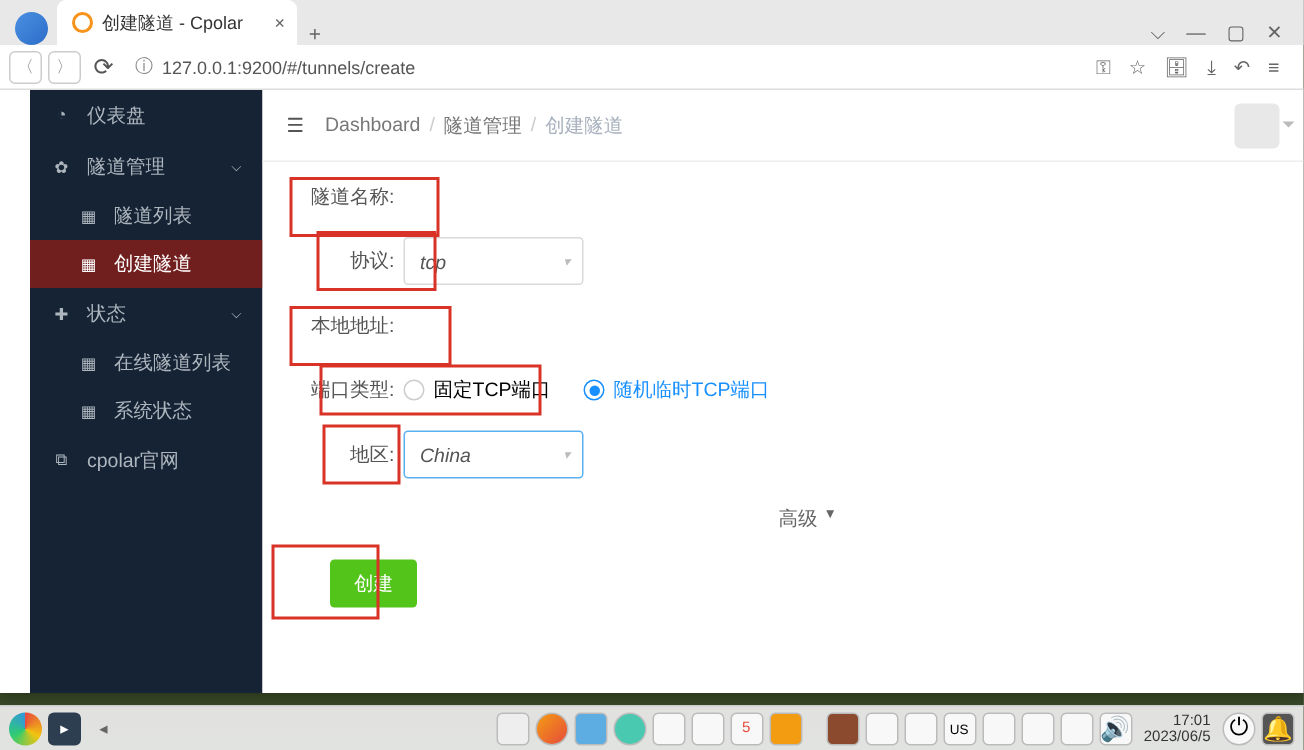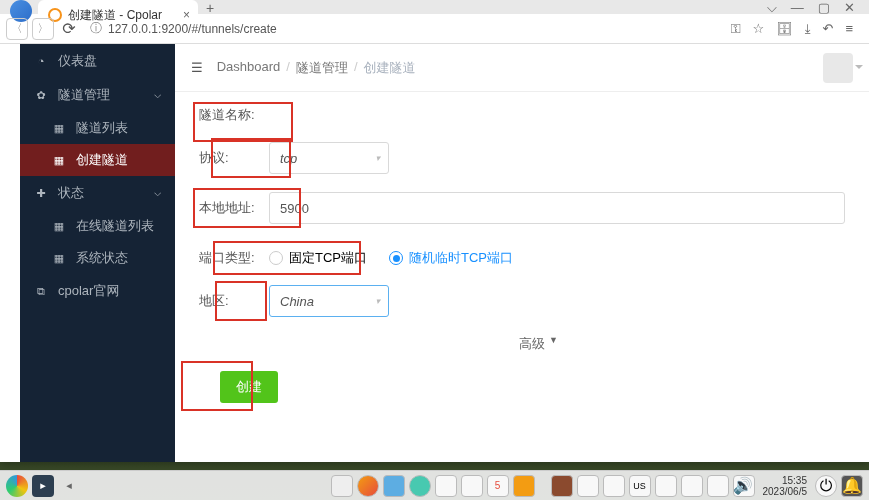--- a/index.html
+++ b/index.html
@@ -1,21 +1,21 @@
 <!DOCTYPE html>
 <html><head>
 <meta charset="utf-8">
 <style>
 *{margin:0;padding:0;box-sizing:border-box;font-family:"Microsoft YaHei",Arial,sans-serif;}
 html,body{width:869px;height:500px;overflow:hidden;background:#2a3a1f;}
 .wallpaper{position:absolute;inset:0;background:linear-gradient(180deg,#4a5a3a 0%,#2a3a20 50%,#3a4a28 100%);}
 
 
 .browser-window{position:absolute;left:0;top:0;width:869px;height:462px;background:#fff;display:flex;flex-direction:column;box-shadow:0 2px 8px rgba(0,0,0,0.3);}
-.tab-bar{height:14px;background:#e8e8e8;display:flex;align-items:flex-start;padding:0 4px;}
+.tab-bar{height:30px;background:#e8e8e8;display:flex;align-items:flex-end;padding:0 4px;}
 .browser-logo{width:22px;height:22px;margin:0 6px;border-radius:50%;background:linear-gradient(135deg,#4a90e2,#2c6dc9);}
 .tab{height:30px;background:#fff;border-radius:6px 6px 0 0;display:flex;align-items:center;padding:0 8px 0 10px;min-width:160px;font-size:12px;color:#333;}
 .tab-favicon{width:14px;height:14px;border:2px solid #f7931a;border-radius:50%;margin-right:6px;}
 .tab-close{margin-left:auto;color:#666;cursor:pointer;}
 .new-tab{width:24px;text-align:center;color:#666;font-size:14px;}
 .window-controls{margin-left:auto;display:flex;gap:14px;padding-right:10px;color:#666;font-size:13px;}
 
 .nav-bar{height:30px;display:flex;align-items:center;padding:0 6px;border-bottom:1px solid #ddd;gap:4px;}
 .nav-btn{width:22px;height:22px;border:1px solid #ccc;border-radius:4px;display:flex;align-items:center;justify-content:center;color:#888;font-size:11px;}
 .refresh-btn{width:22px;text-align:center;color:#555;}
@@ -38,21 +38,21 @@
 .header{height:48px;display:flex;align-items:center;padding:0 16px;border-bottom:1px solid #eee;font-size:13px;}
 .menu-toggle{margin-right:14px;color:#555;}
 .breadcrumb{display:flex;gap:6px;color:#777;}
 .breadcrumb .active{color:#a8b1bd;}
 .sep{color:#ccc;}
 .avatar{margin-left:auto;width:30px;height:30px;background:#e8e8e8;border-radius:4px;position:relative;}
 .avatar:after{content:"";position:absolute;right:-10px;top:12px;border:4px solid transparent;border-top-color:#bbb;}
 
 .form{padding:14px 24px;}
 .row{display:flex;align-items:center;margin-bottom:18px;position:relative;}
-.label{width:70px;text-align:left;font-size:13px;color:#555;padding-right:6px;}
+.label{width:70px;text-align:right;font-size:13px;color:#555;padding-right:6px;}
 .hl-box{position:absolute;border:2px solid #d93226;pointer-events:none;z-index:5;}
 .text-input{height:32px;border:1px solid #d9d9d9;border-radius:3px;padding:0 10px;font-size:13px;color:#555;outline:none;}
 .wide{flex:1;}
 .select-input{width:120px;height:32px;border:1px solid #d9d9d9;border-radius:3px;display:flex;align-items:center;padding:0 10px;font-size:13px;color:#555;position:relative;font-style:italic;}
 .select-input.blue{border-color:#5bb0f0;}
 .select-arrow{position:absolute;right:8px;color:#bbb;font-size:9px;}
 .radio-group{display:flex;gap:22px;font-size:13px;align-items:center;}
 .radio{display:flex;align-items:center;gap:6px;}
 .radio-dot{width:14px;height:14px;border:1px solid #ccc;border-radius:50%;display:flex;align-items:center;justify-content:center;}
 .radio-dot.checked{border-color:#1890ff;}
@@ -173,21 +173,20 @@
           <span class="label">协议:</span>
           <div class="select-input">
             <span>tcp</span>
             <span class="select-arrow">▾</span>
           </div>
         </div>
 
         <div class="row">
           <div class="hl-box" style="left:-6px;top:-4px;width:108px;height:40px"></div>
           <span class="label">本地地址:</span>
-          <input class="text-input wide" value="5900" style="">
         </div>
 
         <div class="row" style="margin-top:25px;">
           <div class="hl-box" style="left:14px;top:-8px;width:148px;height:34px"></div>
           <span class="label">端口类型:</span>
           <div class="radio-group">
             <label class="radio">
               <span class="radio-dot"></span>
               <span>固定TCP端口</span>
             </label>
@@ -239,18 +238,18 @@
   <div style="width:8px"></div>
   <div class="tb-app" style="background:#8b4a2e"></div>
   <div class="tb-app"></div>
   <div class="tb-app"></div>
   <div class="tb-app" style="font-size:9px;display:flex;align-items:center;justify-content:center">US</div>
   <div class="tb-app"></div>
   <div class="tb-app"></div>
   <div class="tb-app"></div>
   <div class="tb-app" style="display:flex;align-items:center;justify-content:center">🔊</div>
   <div class="tb-clock">
-    <div>15:35</div>
+    <div>17:01</div>
     <div>2023/06/5</div>
   </div>
   <div class="tb-app" style="border-radius:50%;display:flex;align-items:center;justify-content:center">⏻</div>
   <div class="tb-app" style="background:#555;color:#fff;display:flex;align-items:center;justify-content:center">🔔</div>
 </div>
 
 </body></html>

